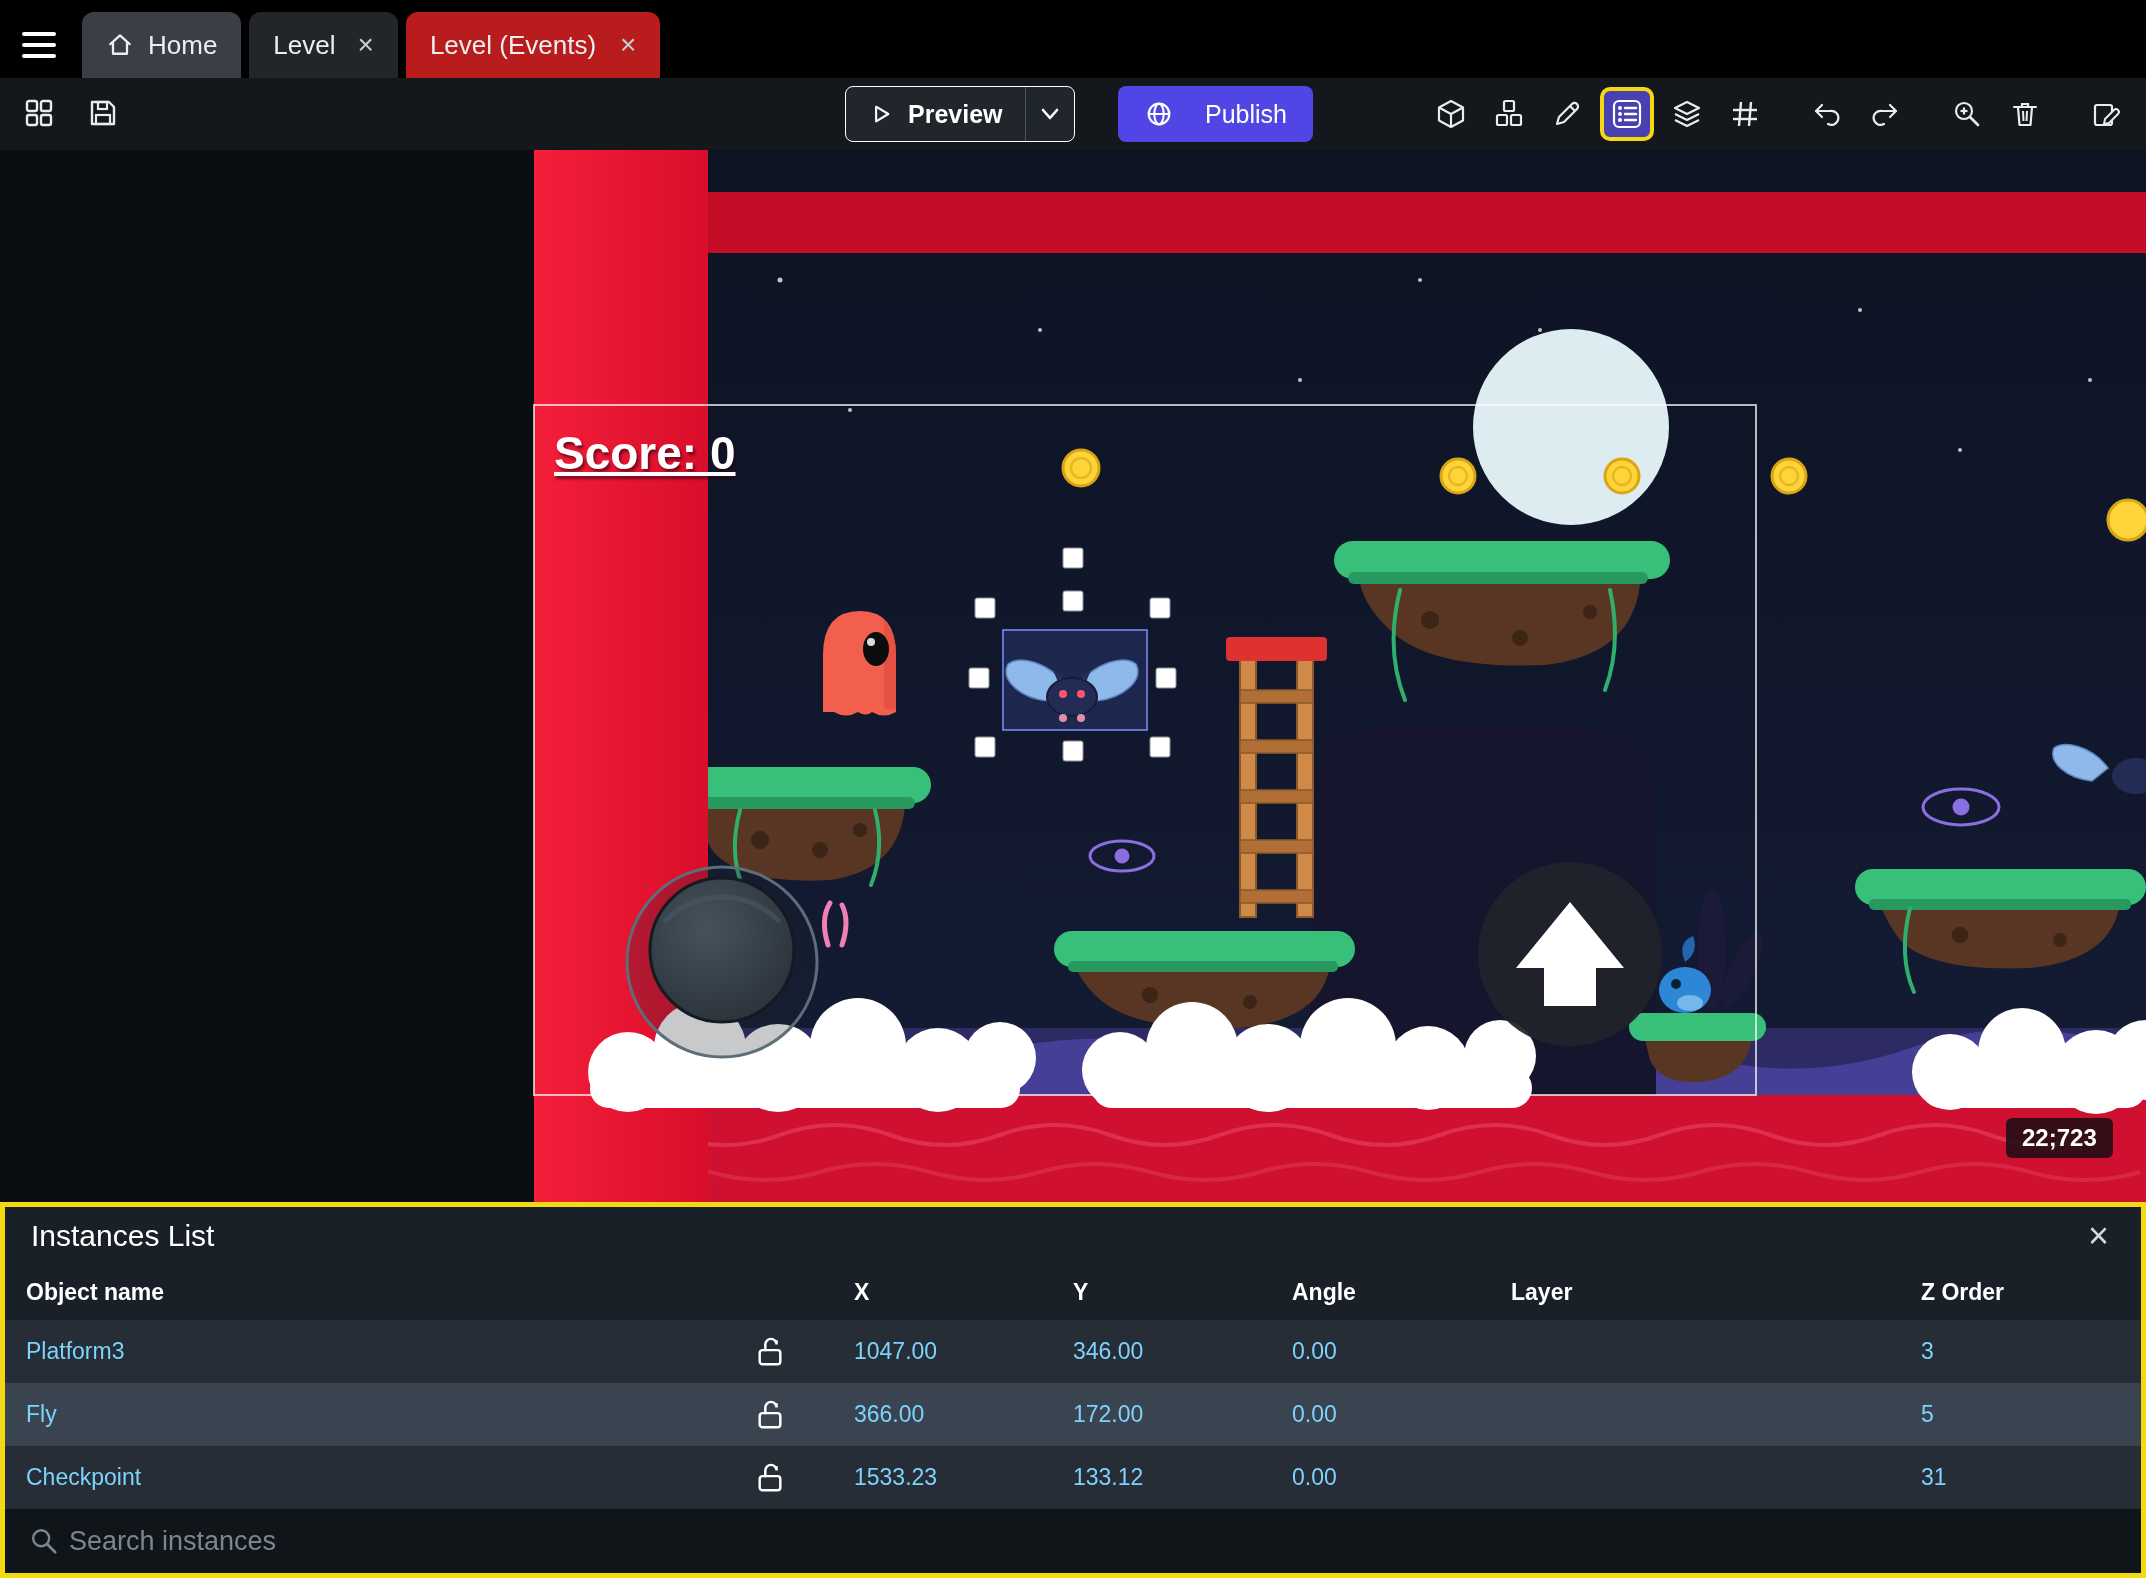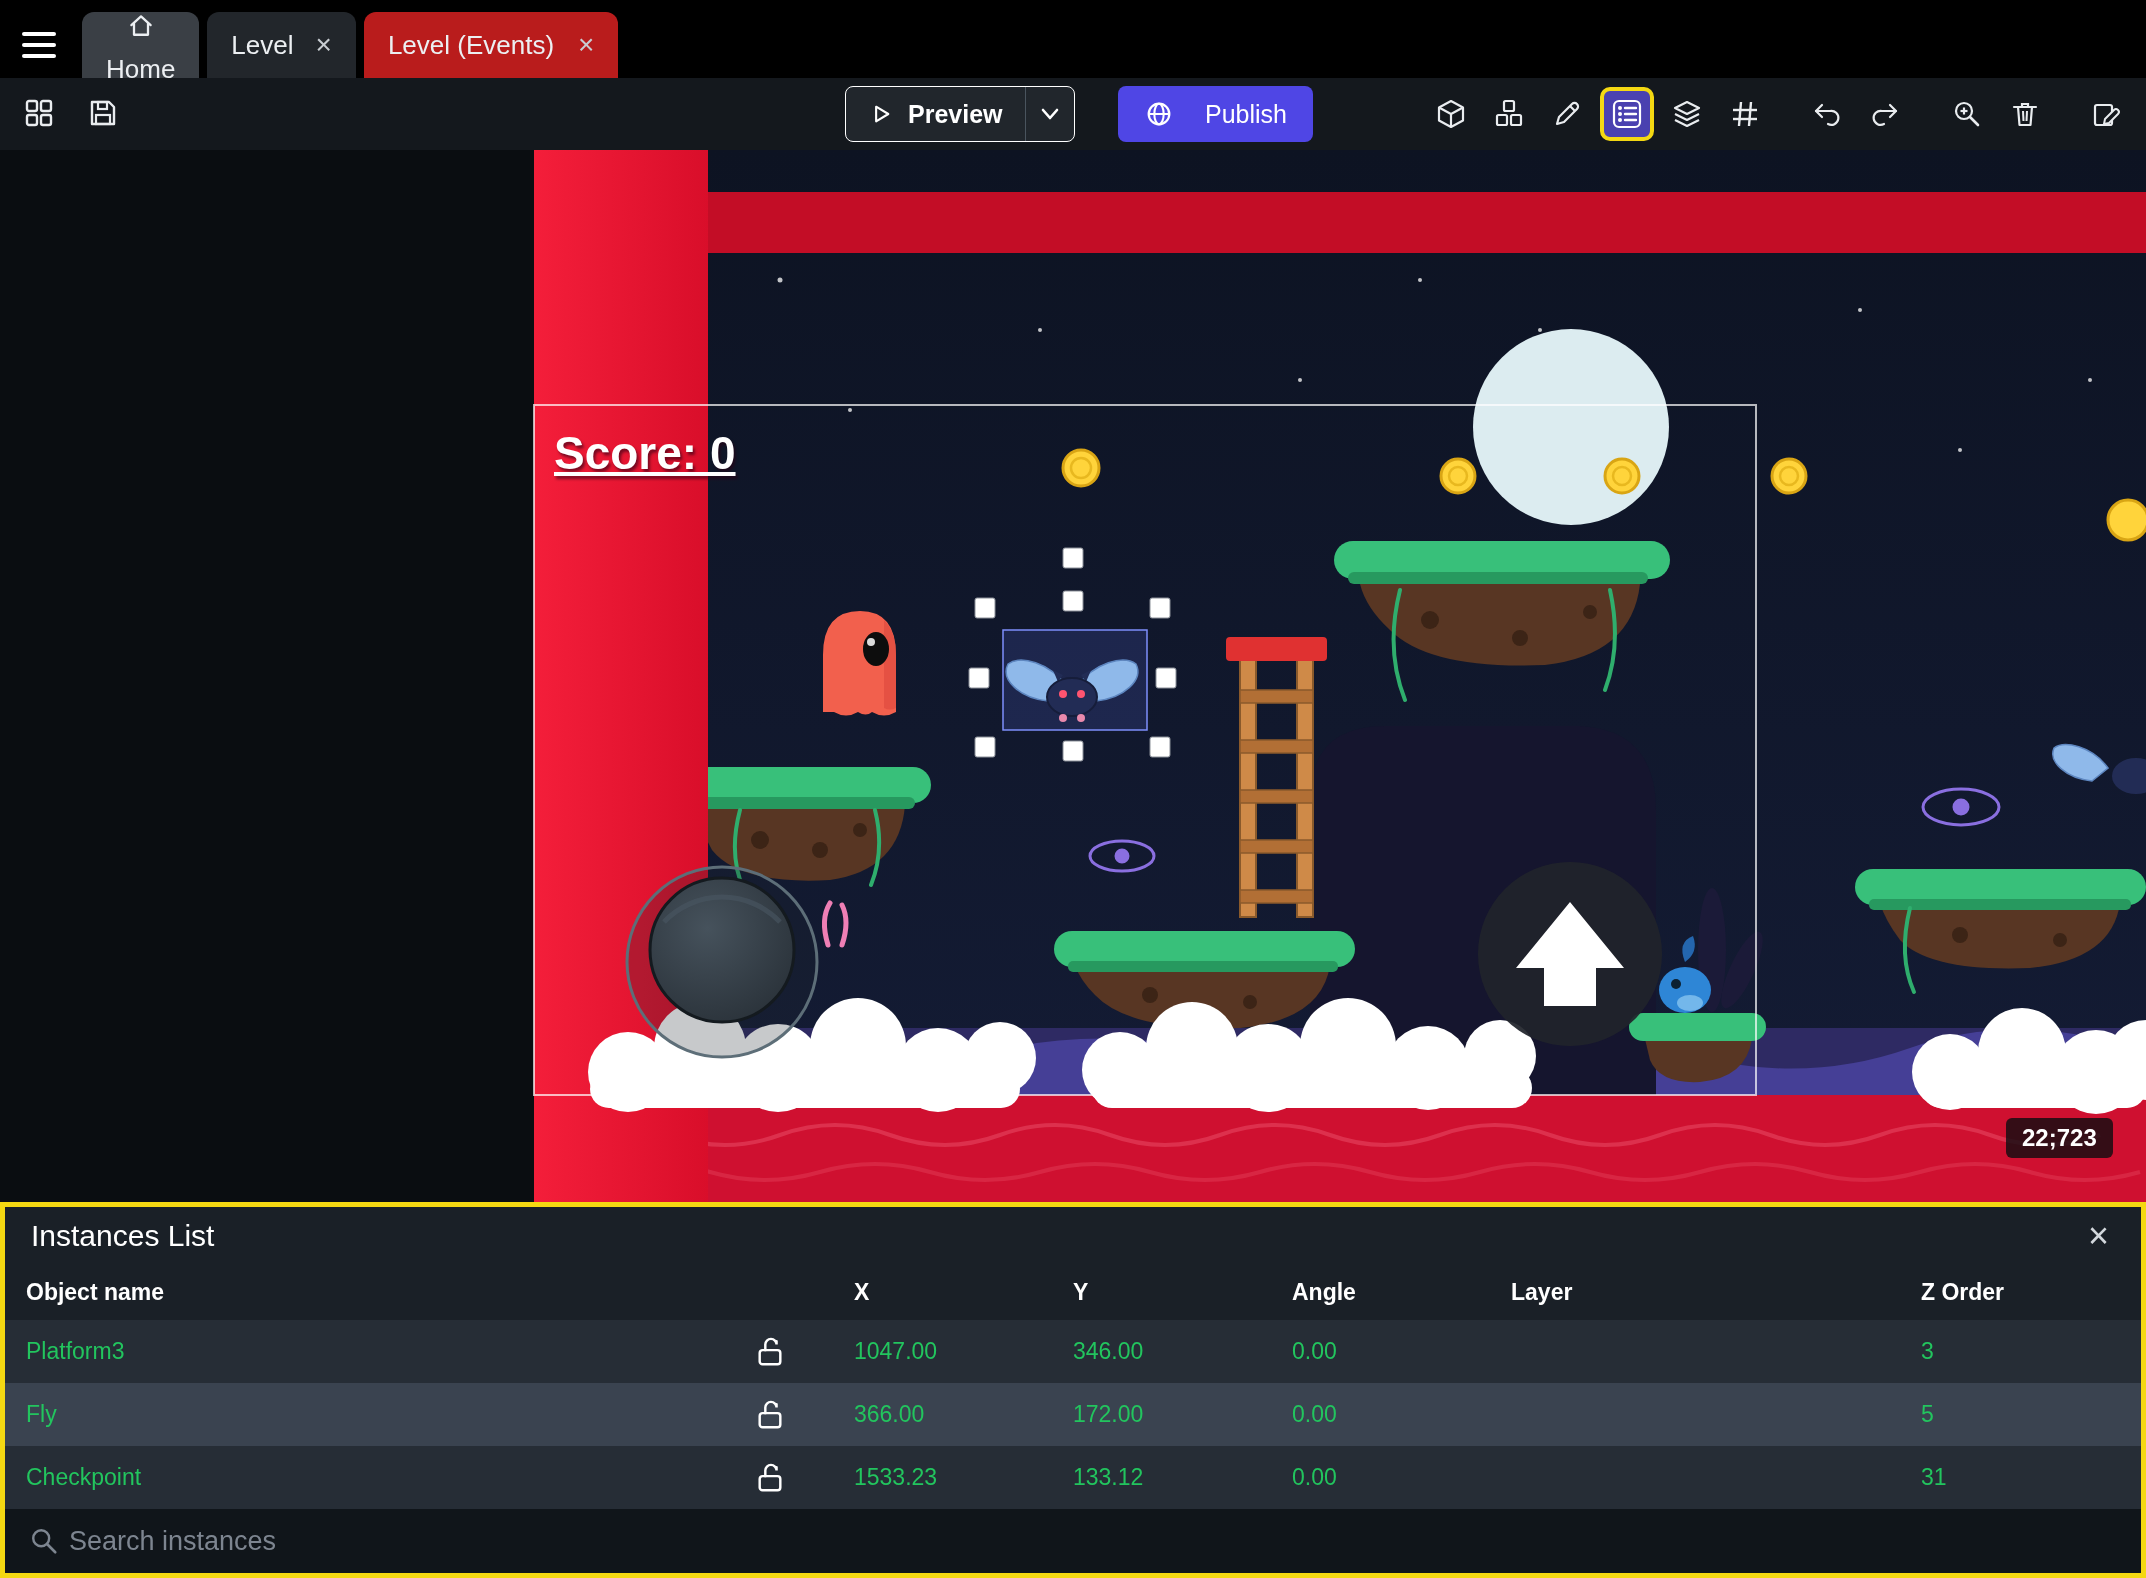--- a/index.html
+++ b/index.html
@@ -4,21 +4,21 @@
 <style>
   html,body{margin:0;padding:0;background:#000;}
   body{width:2146px;height:1578px;overflow:hidden;font-family:"Liberation Sans",sans-serif;}
   .app{position:relative;width:2146px;height:1578px;background:#000;}
 
   
   .tabbar{position:absolute;top:0;left:0;width:2146px;height:78px;background:#000;display:flex;align-items:flex-end;}
   .hamburger{margin:0 26px 20px 22px;background:none;border:none;cursor:pointer;display:flex;flex-direction:column;gap:7px;padding:0;}
   .hamburger span{display:block;width:34px;height:4px;border-radius:2px;background:#fff;}
   .tab{height:66px;display:flex;align-items:center;padding:0 24px;border-radius:12px 12px 0 0;margin-right:8px;gap:14px;cursor:pointer;}
-  .tab-home{background:#3a3f45;flex-direction:column;}
+  .tab-home{background:#3a3f45;}
   .tab-active{background:#22262b;}
   .tab-events{background:#b91c1c;gap:16px;}
   .tab .tlabel{font-size:26px;color:#eceff2;}
   .tab .tclose{font-size:28px;color:#c8cdd2;line-height:1;margin-left:8px;}
   .tab svg{flex:0 0 auto;}
 
   
   .toolbar{position:absolute;top:78px;left:0;width:2146px;height:72px;background:#14181d;}
   .tb-left{position:absolute;left:14px;top:10px;display:flex;gap:14px;}
   .tbtn{width:50px;height:50px;display:flex;align-items:center;justify-content:center;background:none;border:none;border-radius:8px;cursor:pointer;padding:0;}
@@ -36,21 +36,21 @@
   .score{position:absolute;left:554px;top:276px;font-size:46px;font-weight:bold;color:#fff;text-shadow:2px 3px 3px rgba(40,0,20,.6);text-decoration:underline;}
   .coord-badge{position:absolute;left:2006px;top:968px;background:rgba(12,12,16,.8);color:#fff;font-size:24px;font-weight:bold;padding:6px 16px;border-radius:6px;}
 
   
   .panel{position:absolute;top:1202px;left:0;width:2146px;height:376px;box-sizing:border-box;border:5px solid #f4d812;background:#1a2027;display:flex;flex-direction:column;}
   .panel-title-row{height:58px;display:flex;align-items:center;padding:0 26px;}
   .panel-title{flex:1;font-size:30px;color:#fff;}
   .panel-close{background:none;border:none;color:#d3d8dd;font-size:36px;line-height:1;cursor:pointer;padding:0 6px;}
   .grid-row{display:grid;grid-template-columns:705px 120px 219px 219px 219px 410px 1fr;align-items:center;}
   .hdr{height:55px;font-weight:bold;font-size:23px;color:#fff;}
-  .irow{height:63px;font-size:23px;color:#22c55e;cursor:pointer;}
+  .irow{height:63px;font-size:23px;color:#7dd3fc;cursor:pointer;}
   .row-a{background:#262d36;}
   .row-b{background:#3a4350;}
   .cell{padding-left:24px;white-space:nowrap;overflow:hidden;}
   .cell-name{padding-left:21px;}
   .cell-lock{display:flex;justify-content:center;padding-left:0;}
   .lockbtn{background:none;border:none;cursor:pointer;padding:0;display:flex;}
   .searchbar{flex:1;background:#10151a;display:flex;align-items:center;gap:8px;padding:0 24px;}
   .searchbar input{flex:1;background:transparent;border:none;outline:none;font-size:27px;color:#e6e9ed;font-family:inherit;}
   .searchbar input::placeholder{color:#7d8590;}
 </style>

